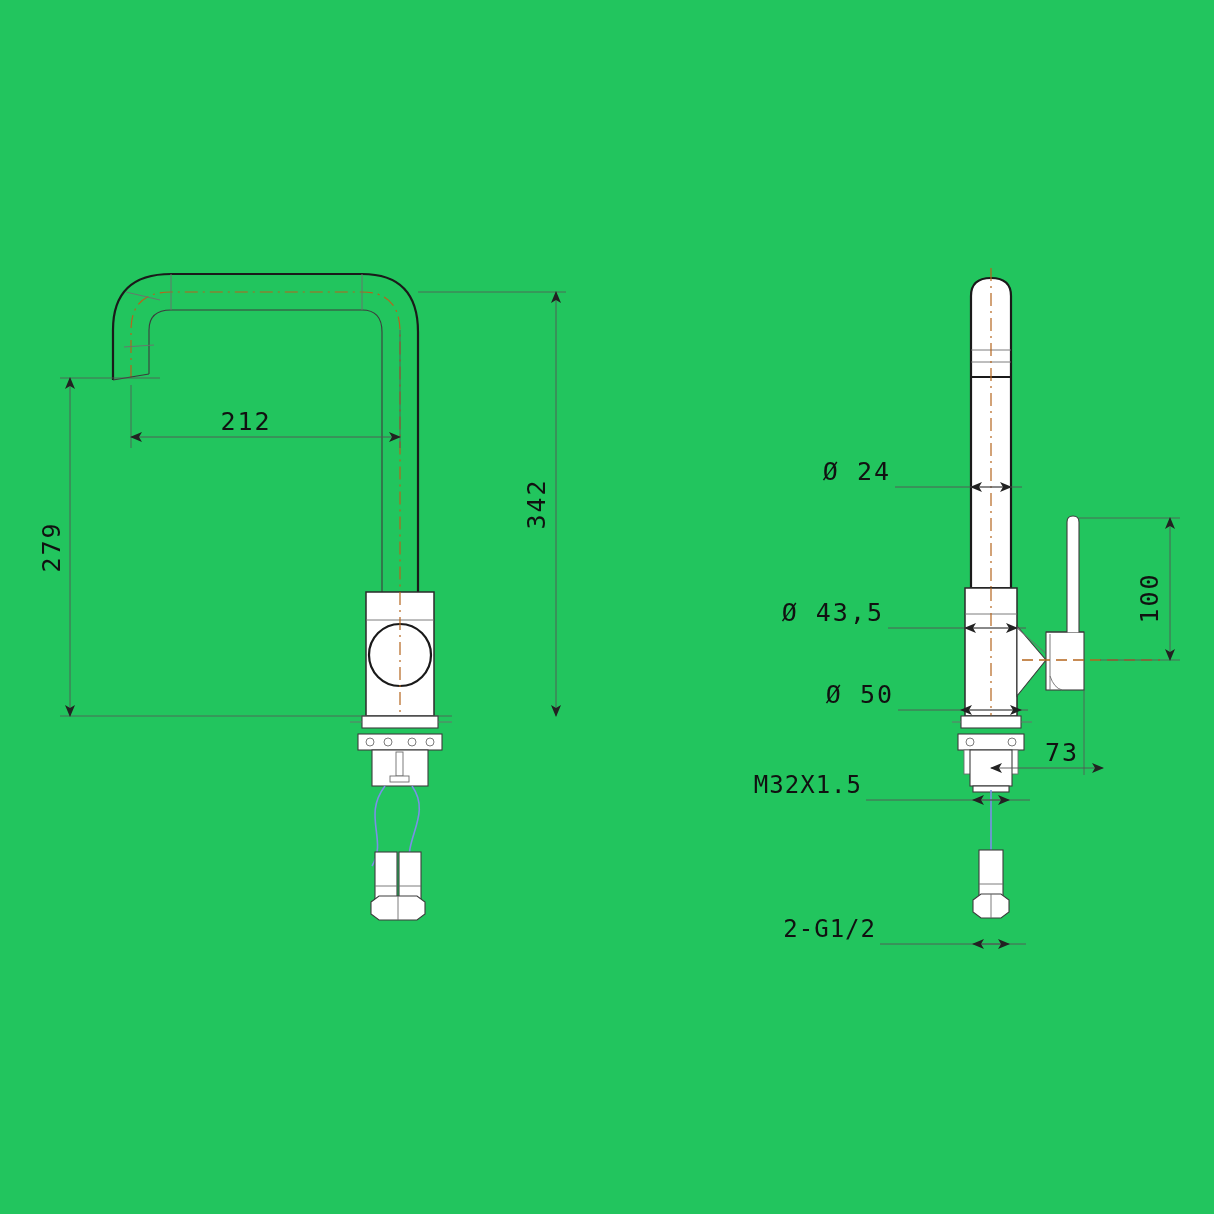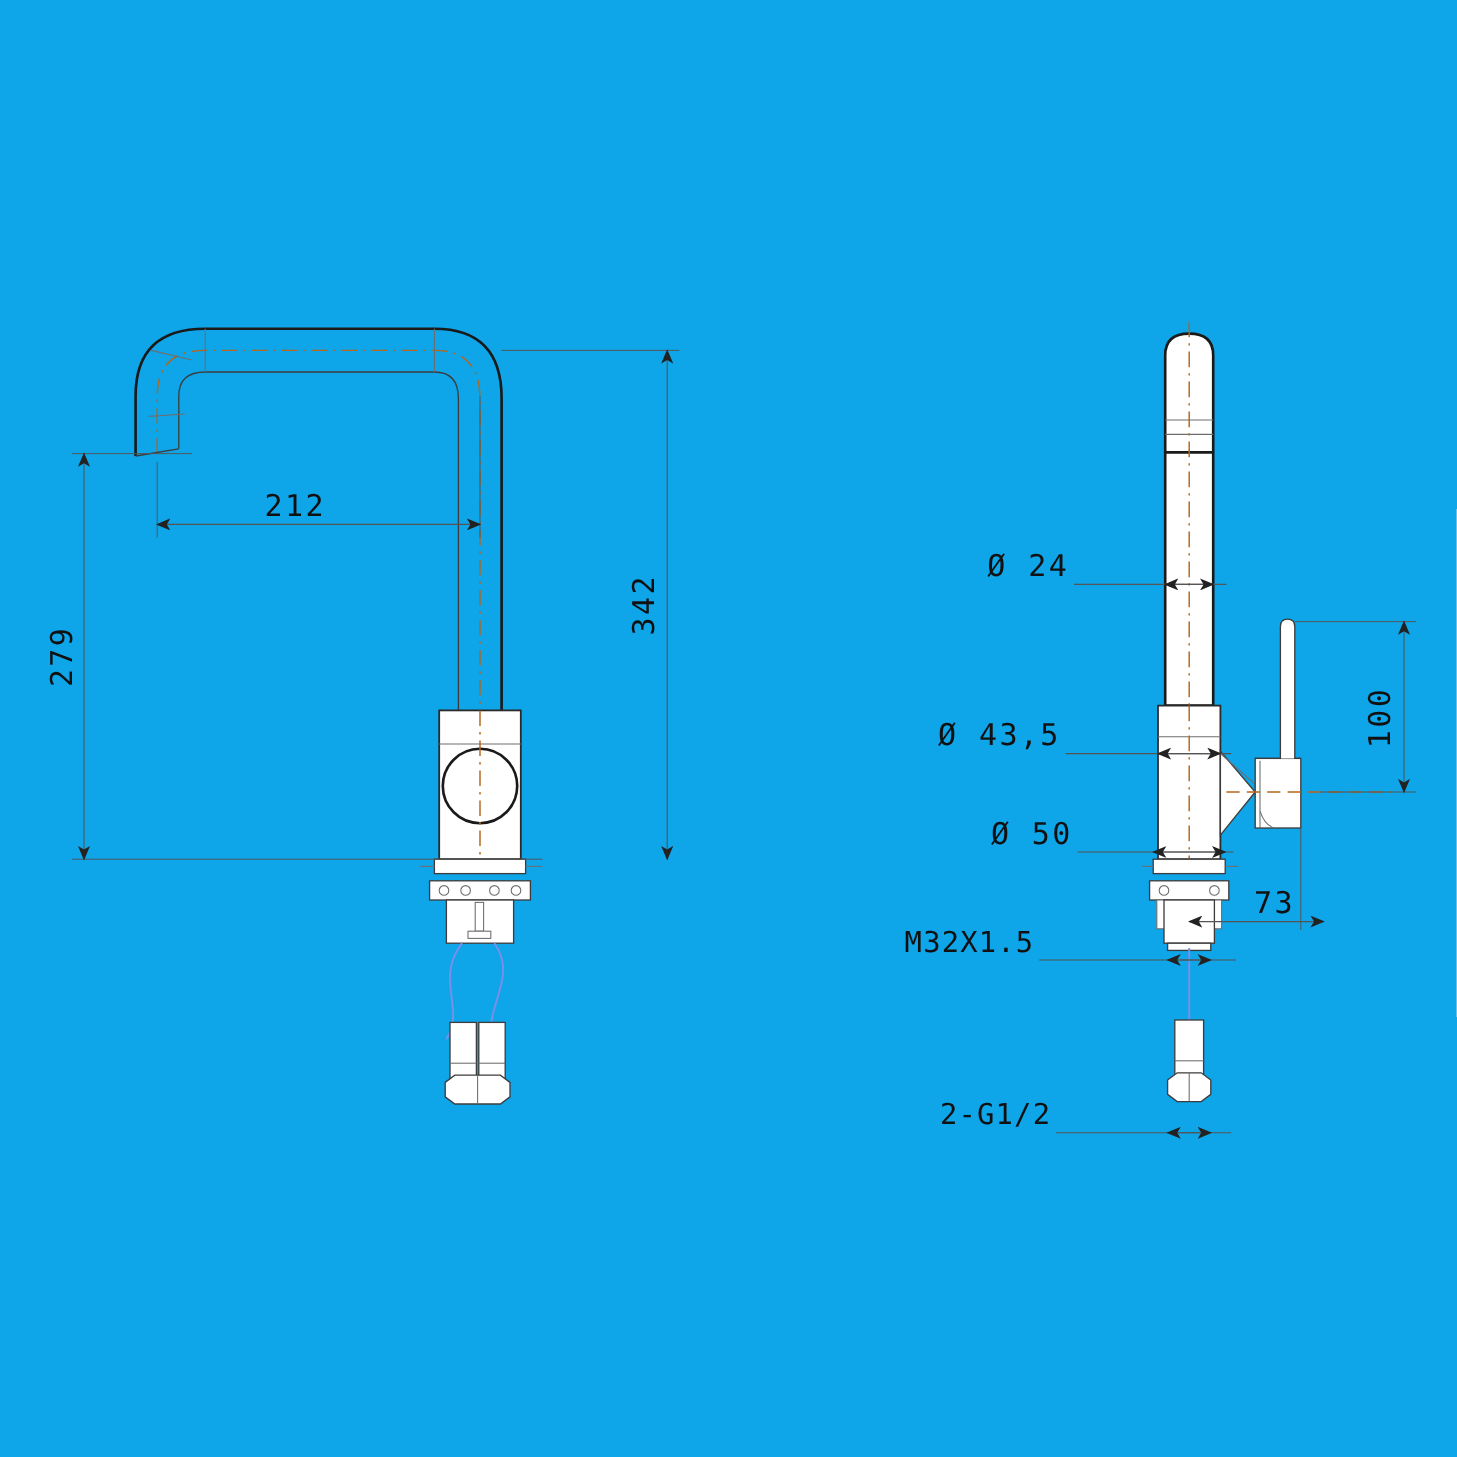--- a/index.html
+++ b/index.html
@@ -1,17 +1,17 @@
 <!DOCTYPE html>
 <html><head>
 <meta charset="utf-8">
 <style>
   html,body{margin:0;padding:0;background:#ffffff;}
   body{width:1214px;height:1214px;overflow:hidden;font-family:"Liberation Sans",sans-serif;}
-  #stage{position:relative;width:1214px;height:1214px;background:#0ea5e9;}
+  #stage{position:relative;width:1214px;height:1214px;background:#22c55e;}
   svg#drawing{position:absolute;left:0;top:0;width:1214px;height:1214px;display:block;}
   .obj{fill:none;stroke:#3c3c3c;stroke-width:1.1;}
   .obj-bold{fill:none;stroke:#1a1a1a;stroke-width:2.2;}
   .obj-mid{fill:none;stroke:#2b2b2b;stroke-width:1.5;}
   .thin{fill:none;stroke:#6e6e6e;stroke-width:0.9;}
   .center{fill:none;stroke:#b5651d;stroke-width:1.2;stroke-dasharray:13 5 2 5;}
   .center2{fill:none;stroke:#b5651d;stroke-width:1.3;stroke-dasharray:11 6;}
   .hose{fill:none;stroke:#7b8fe8;stroke-width:1.6;}
   .dimline{fill:none;stroke:#555;stroke-width:0.9;}
   .extline{fill:none;stroke:#555;stroke-width:0.8;}

